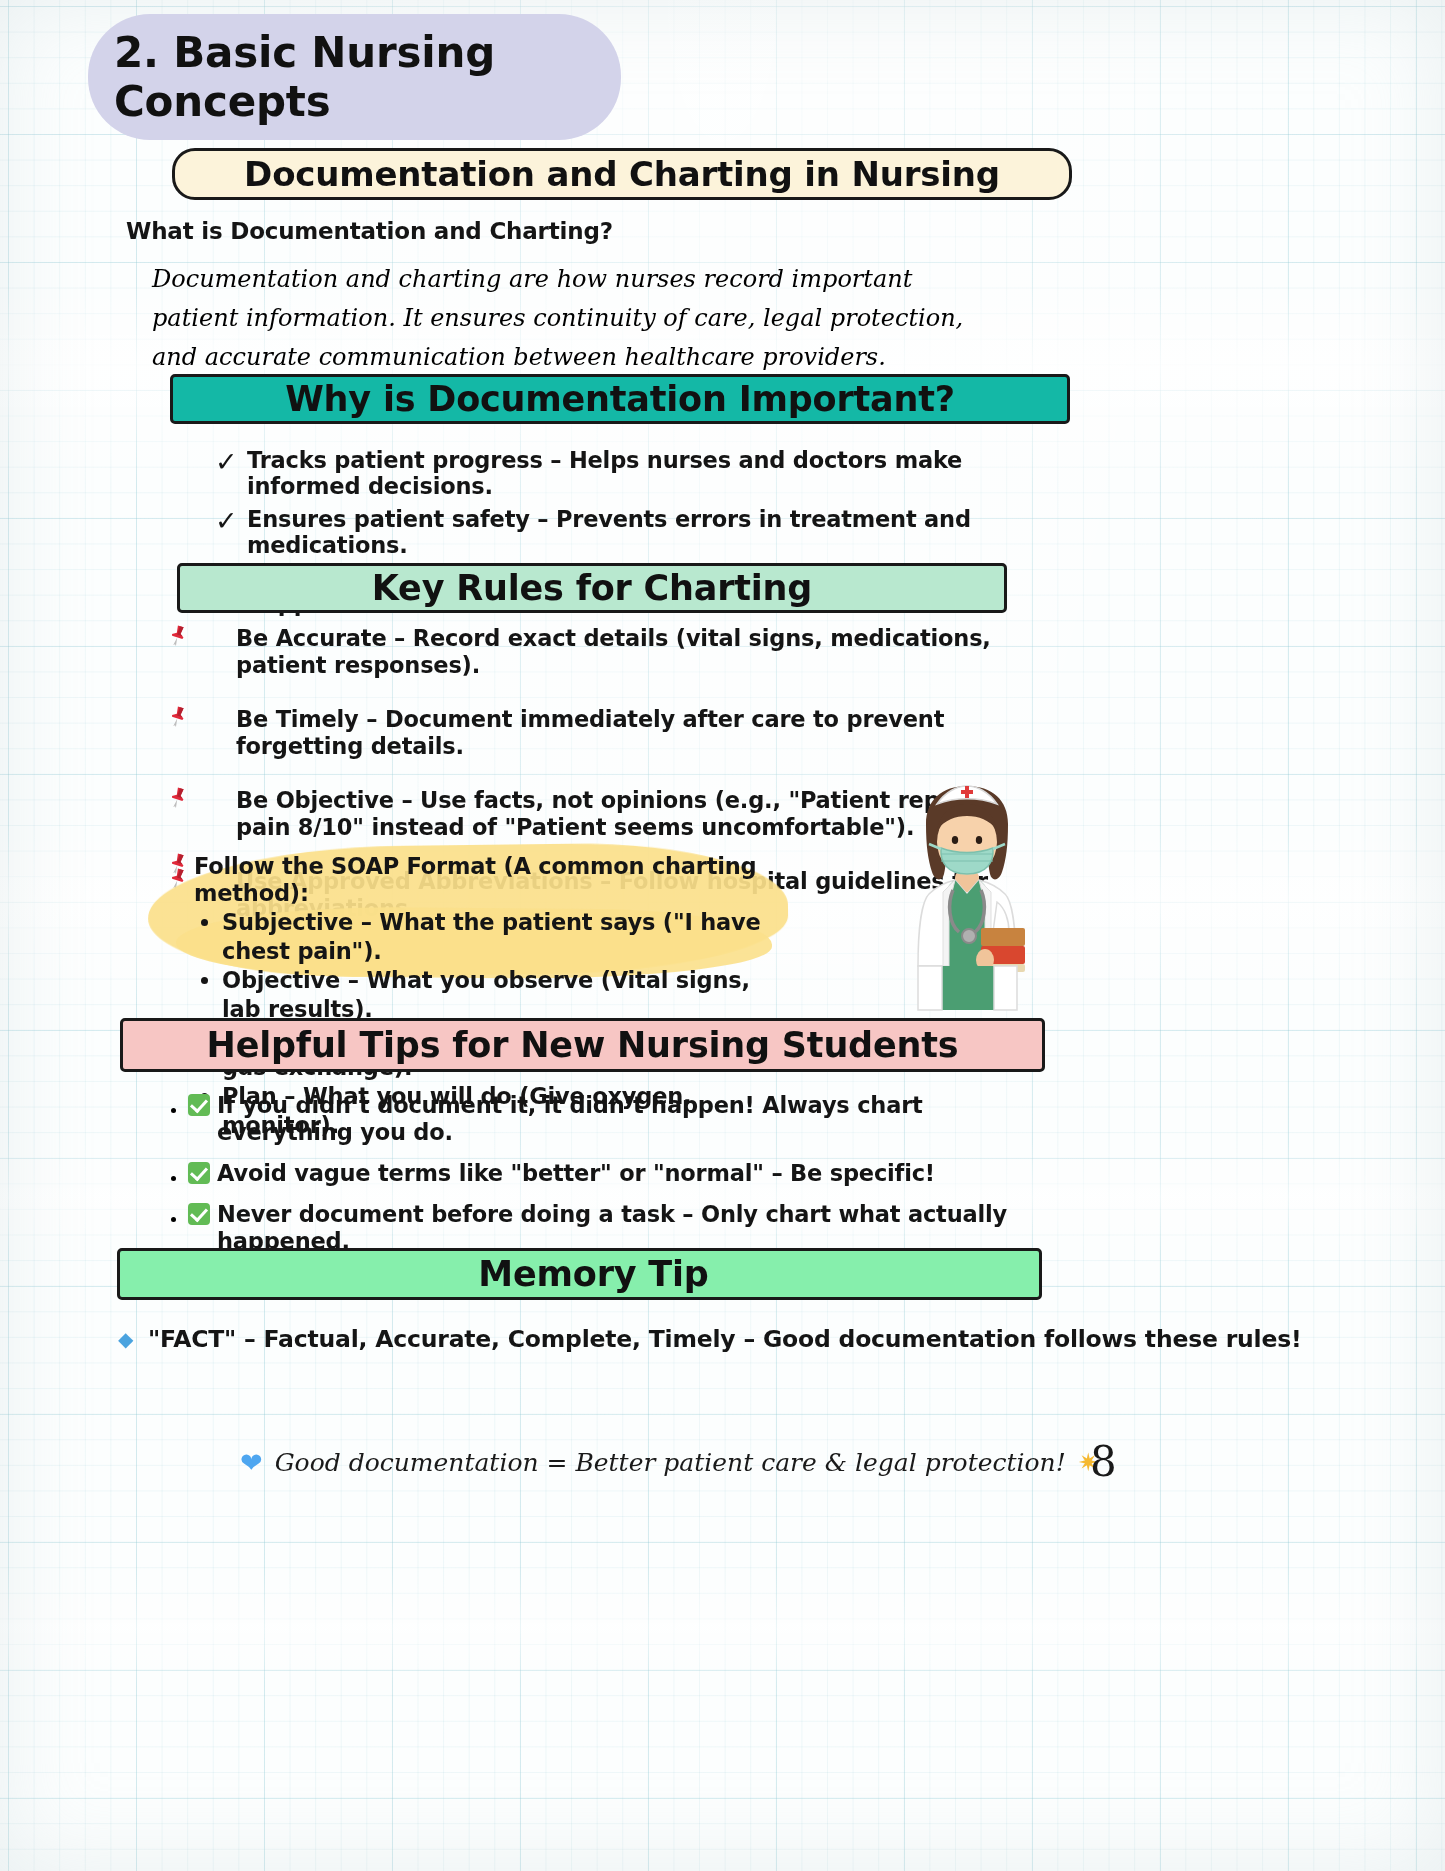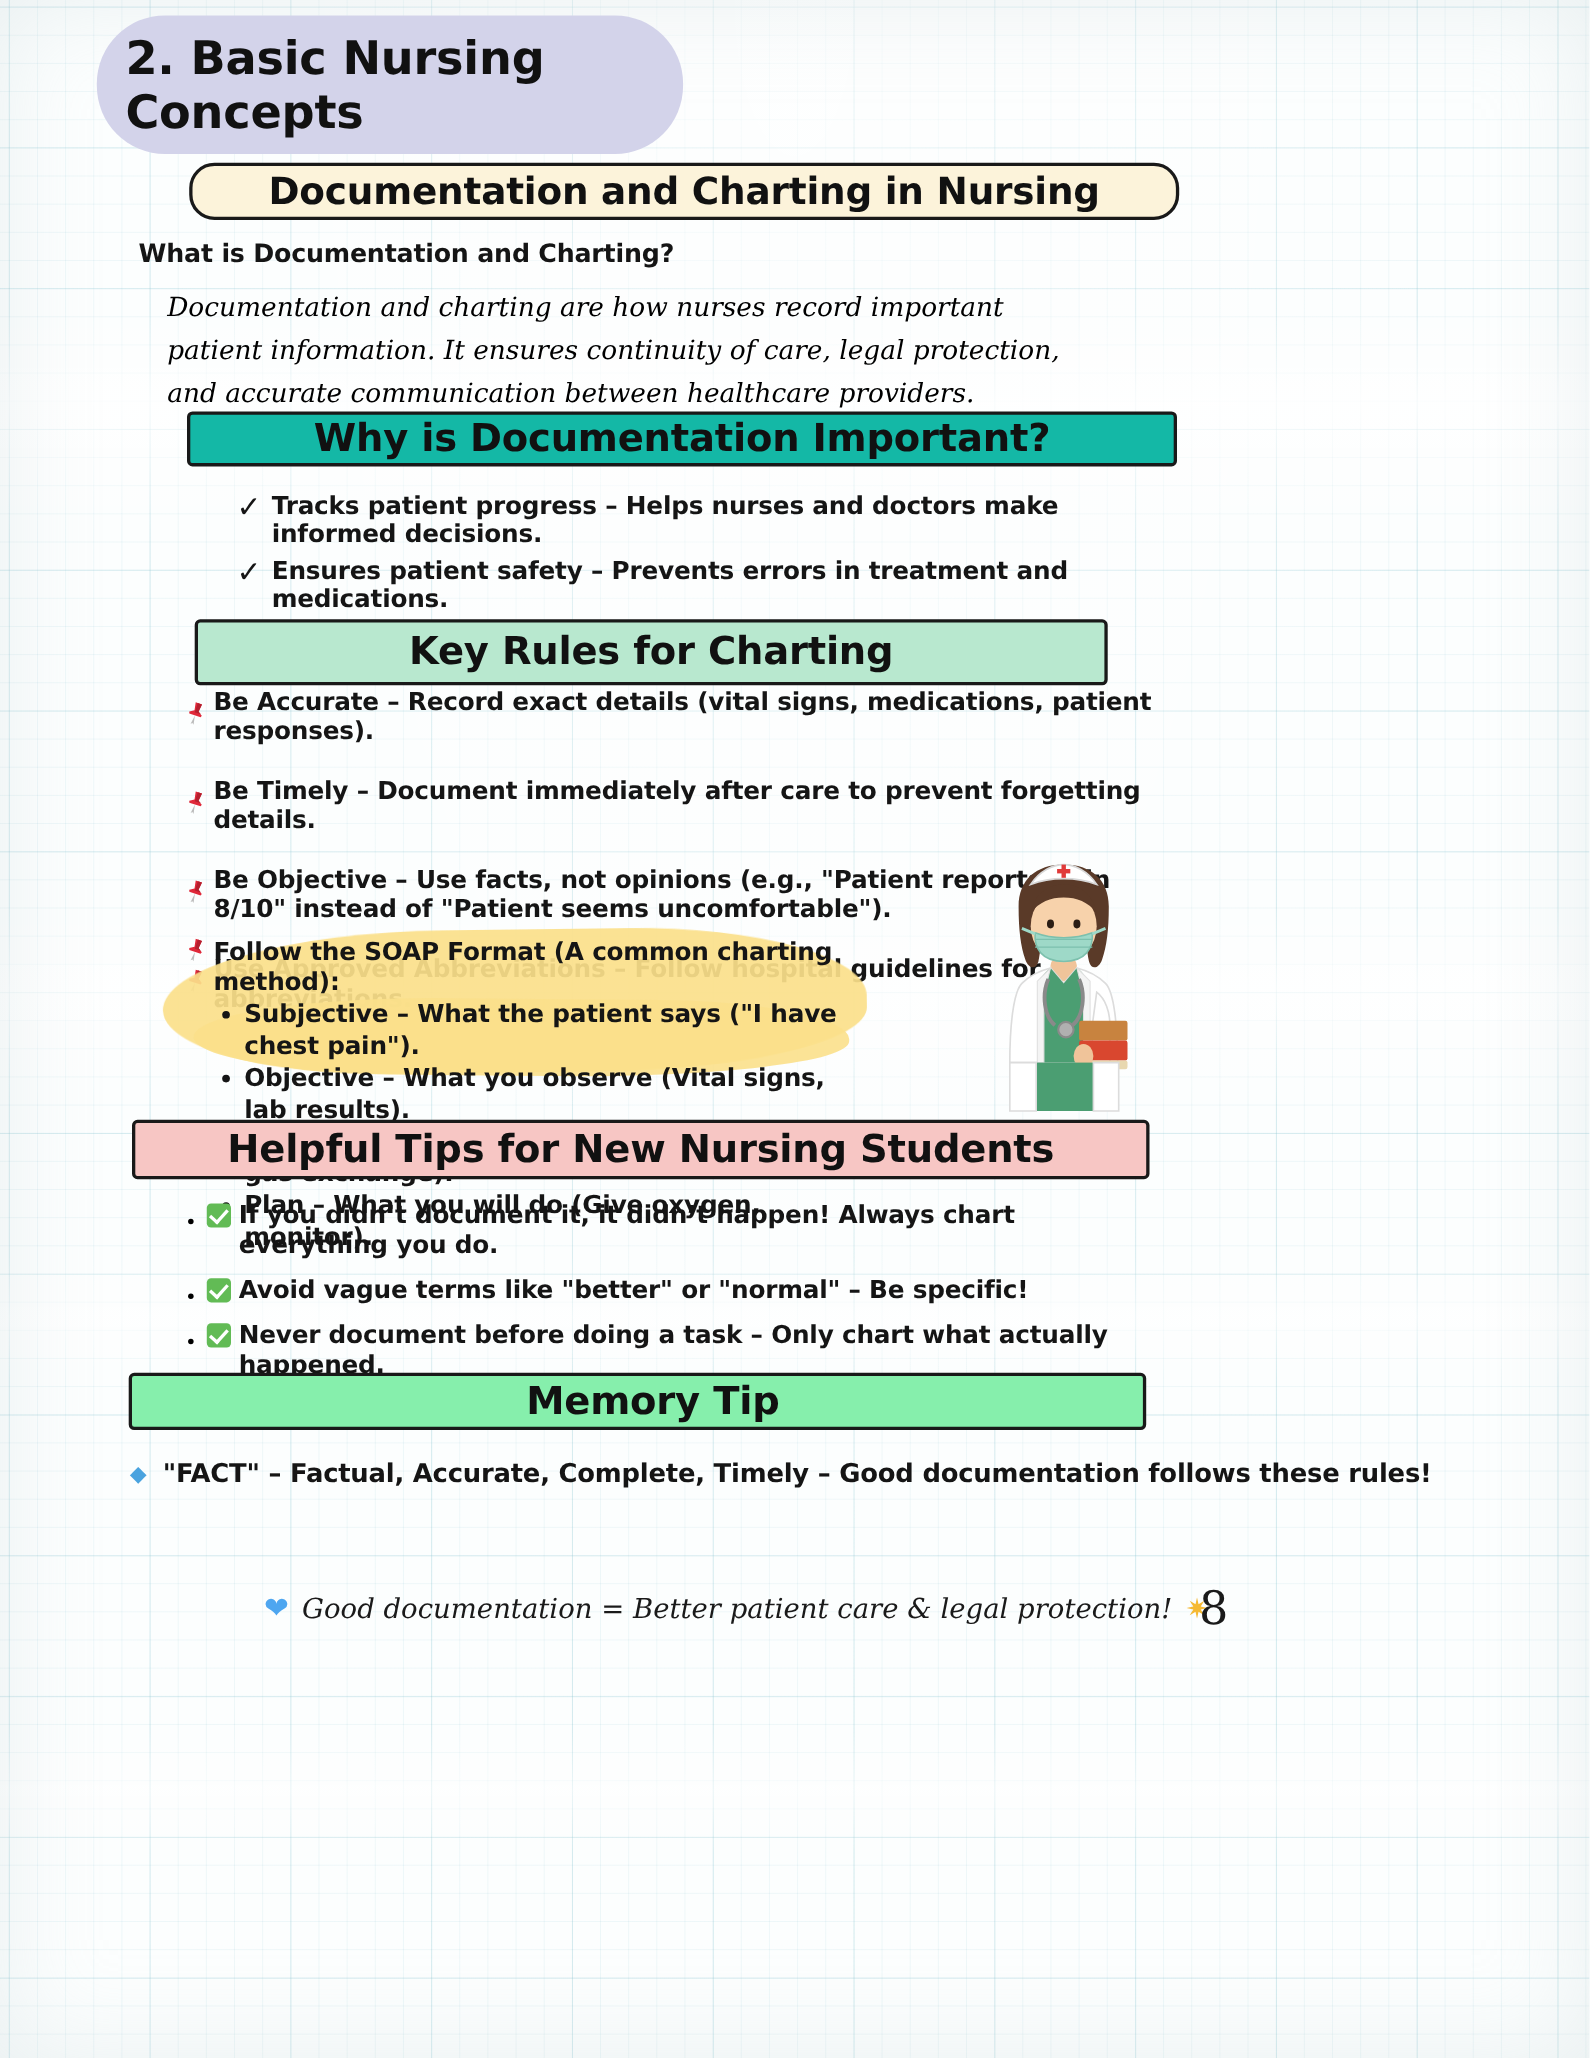--- a/index.html
+++ b/index.html
@@ -52,39 +52,39 @@
     position:absolute;box-sizing:border-box;
     border:3px solid #191919;border-radius:5px;
     display:flex;align-items:center;justify-content:center;
     text-align:center;color:#111;
   }
   .banner .t{font-size:35px;line-height:1;}
 
   #banner-doc   {left:172px;top:148px;width:900px;height:52px;background:#fcf3da;border-radius:23px;}
   #banner-doc .t{font-size:34px;}
   #banner-why   {left:170px;top:374px;width:900px;height:50px;background:#14b8a6;}
-  #banner-key   {left:177px;top:563px;width:830px;height:60px;background:#b8e8cf;}
+  #banner-key   {left:177px;top:563px;width:830px;height:50px;background:#b8e8cf;}
   #banner-tips  {left:120px;top:1018px;width:925px;height:54px;background:#f7c6c4;}
   #banner-mem   {left:117px;top:1248px;width:925px;height:52px;background:#86efac;padding-left:28px;}
 
   
   .txt{position:absolute;color:#151515;}
 
   #q-what{left:126px;top:218px;font-size:23px;}
   #para1{position:absolute;left:152px;top:260px;width:850px;font-size:24px;line-height:1.62;}
 
   
   #why-list{position:absolute;left:215px;top:448px;width:840px;}
   #why-list .row{display:flex;align-items:flex-start;margin-bottom:7px;}
   #why-list .ck{font-size:27px;line-height:1;width:32px;flex:none;color:#151515;font-weight:bold;}
   #why-list .lt{font-size:22.5px;line-height:1.15;color:#151515;}
 
   
   #pins{position:absolute;left:168px;top:625px;width:880px;}
-  #pins .prow{display:flex;align-items:center;margin-bottom:26px;}
+  #pins .prow{display:flex;align-items:flex-start;margin-bottom:26px;gap:42px;}
   #pins .pin{width:26px;flex:none;font-size:20px;line-height:1.25;}
   #pins .pt{font-size:22.5px;line-height:1.22;color:#151515;}
 
   
   #soap{position:absolute;left:168px;top:853px;width:620px;}
   #soap-hl{
     position:absolute;left:148px;top:845px;width:640px;height:130px;
     background:#fbe08b;opacity:.92;
     border-radius:45% 38% 42% 36%/60% 55% 48% 52%;
     transform:rotate(-.7deg);

